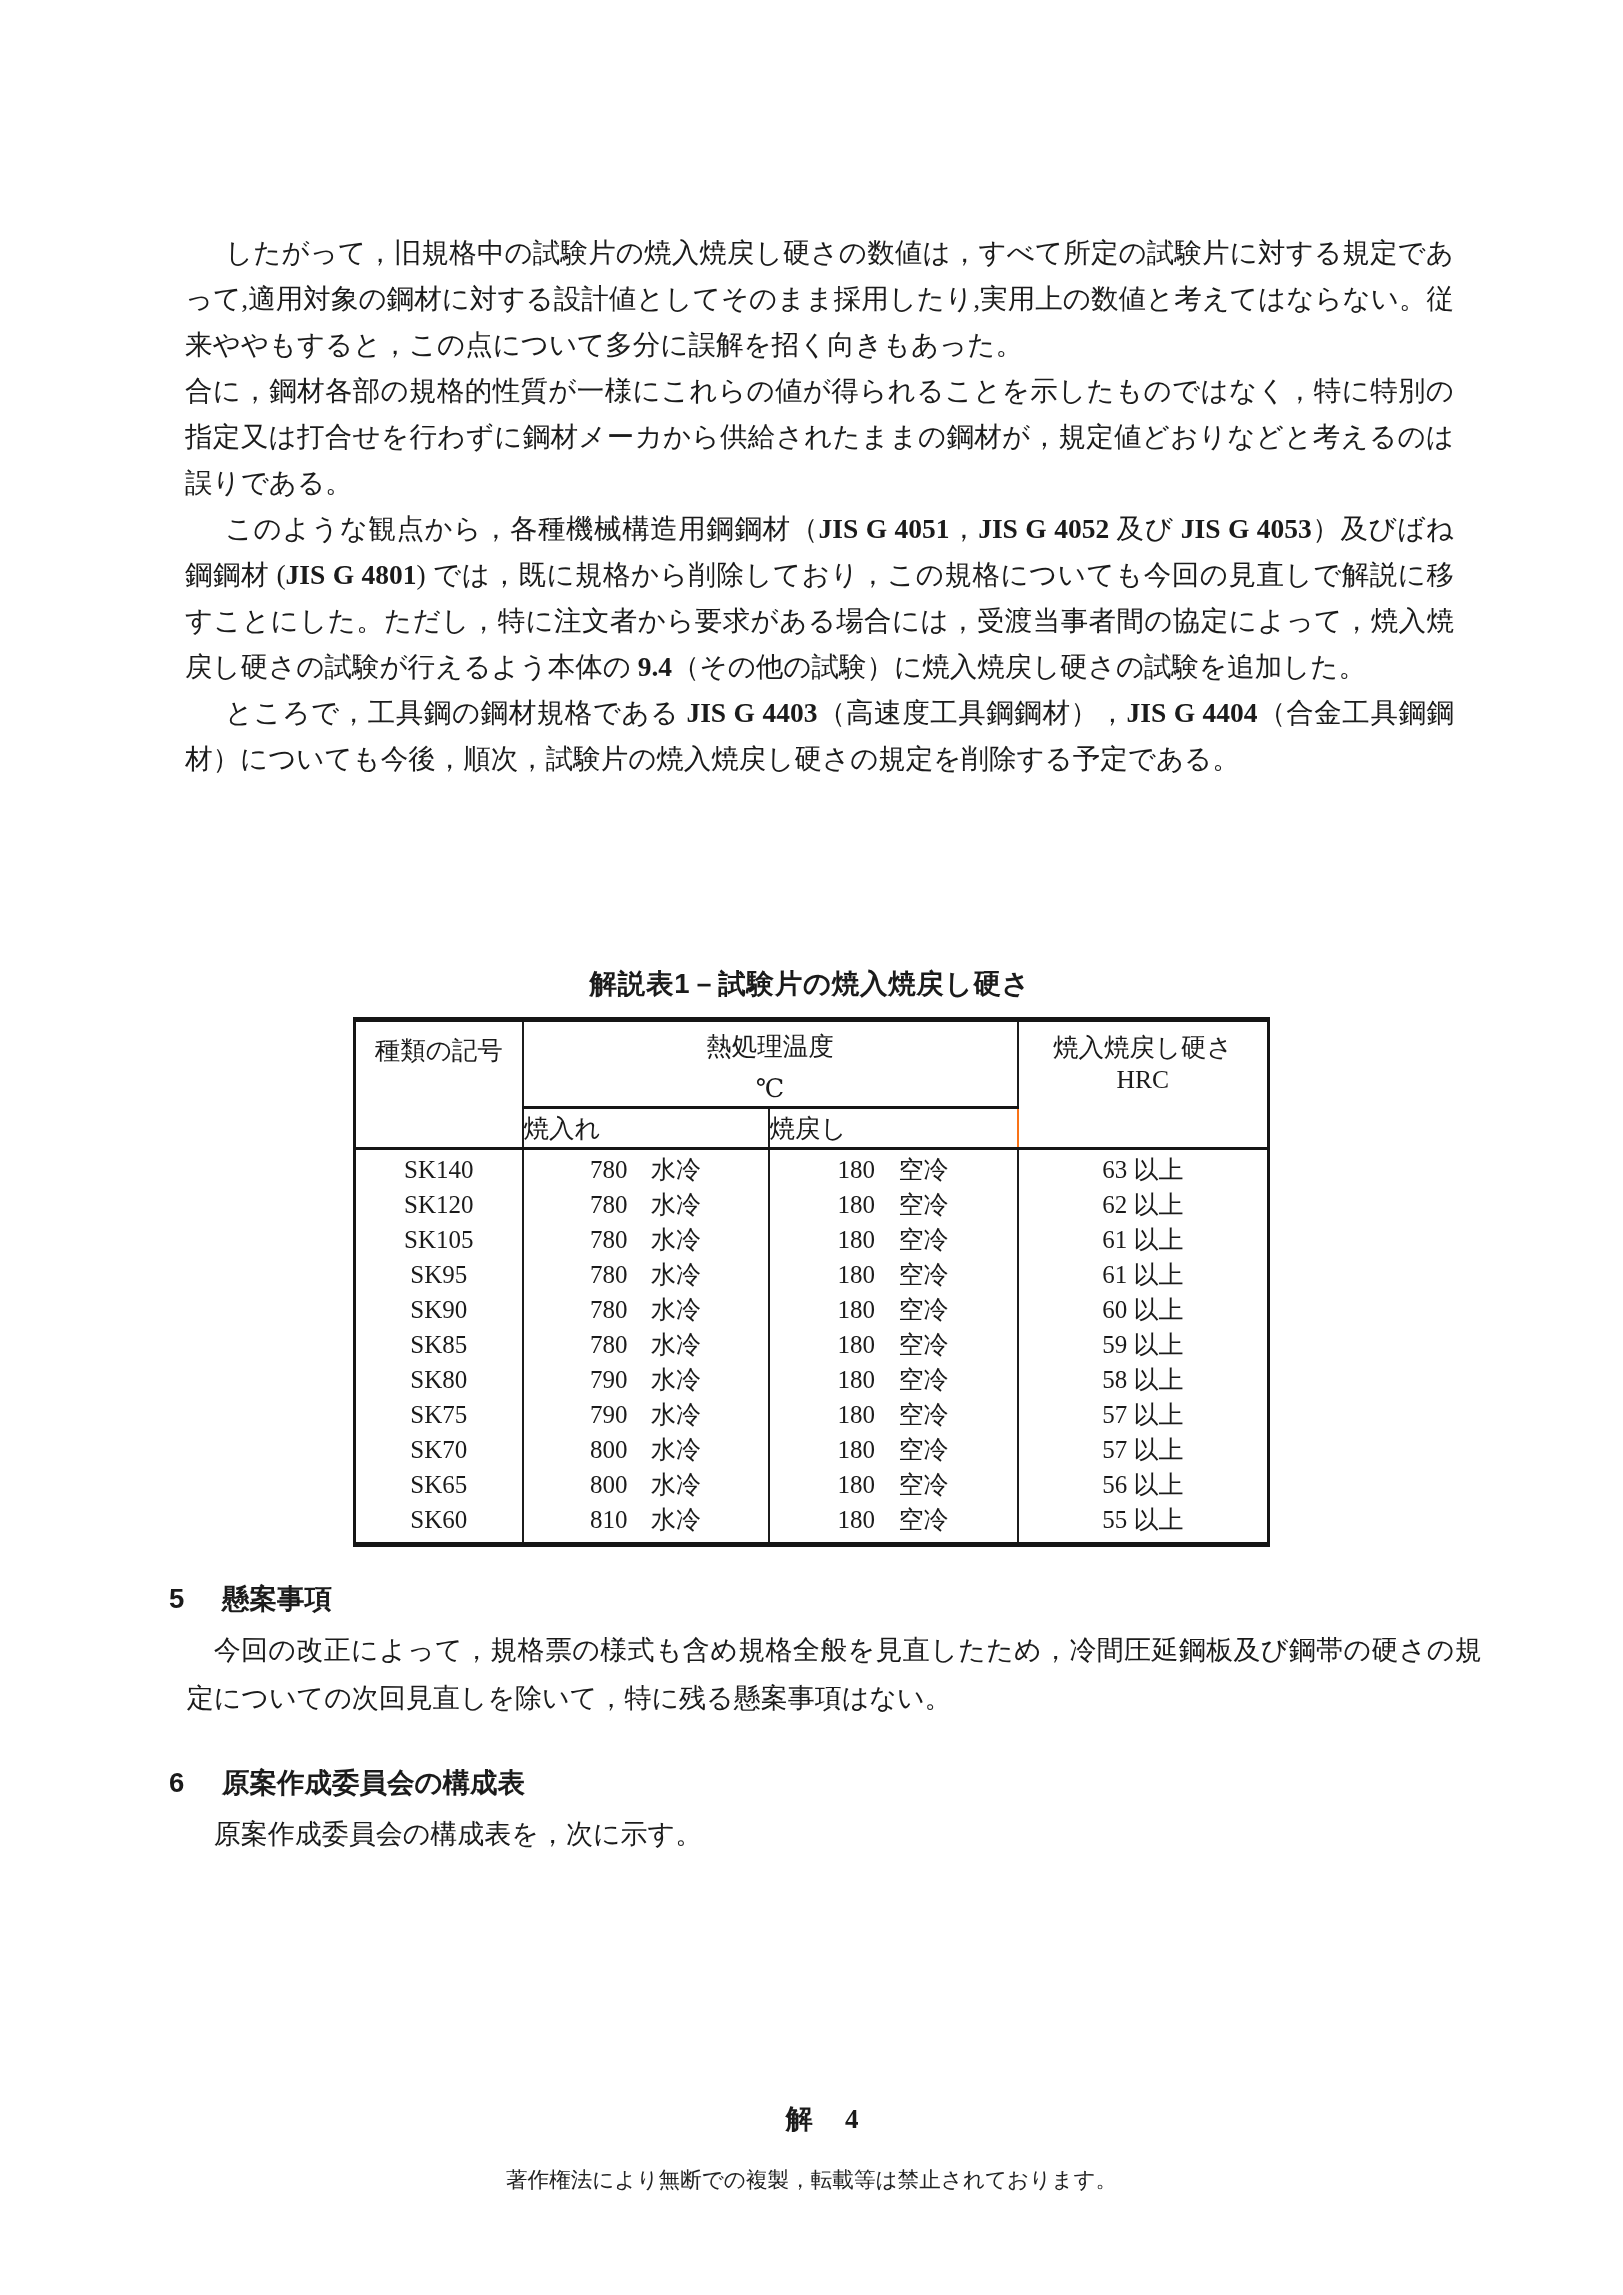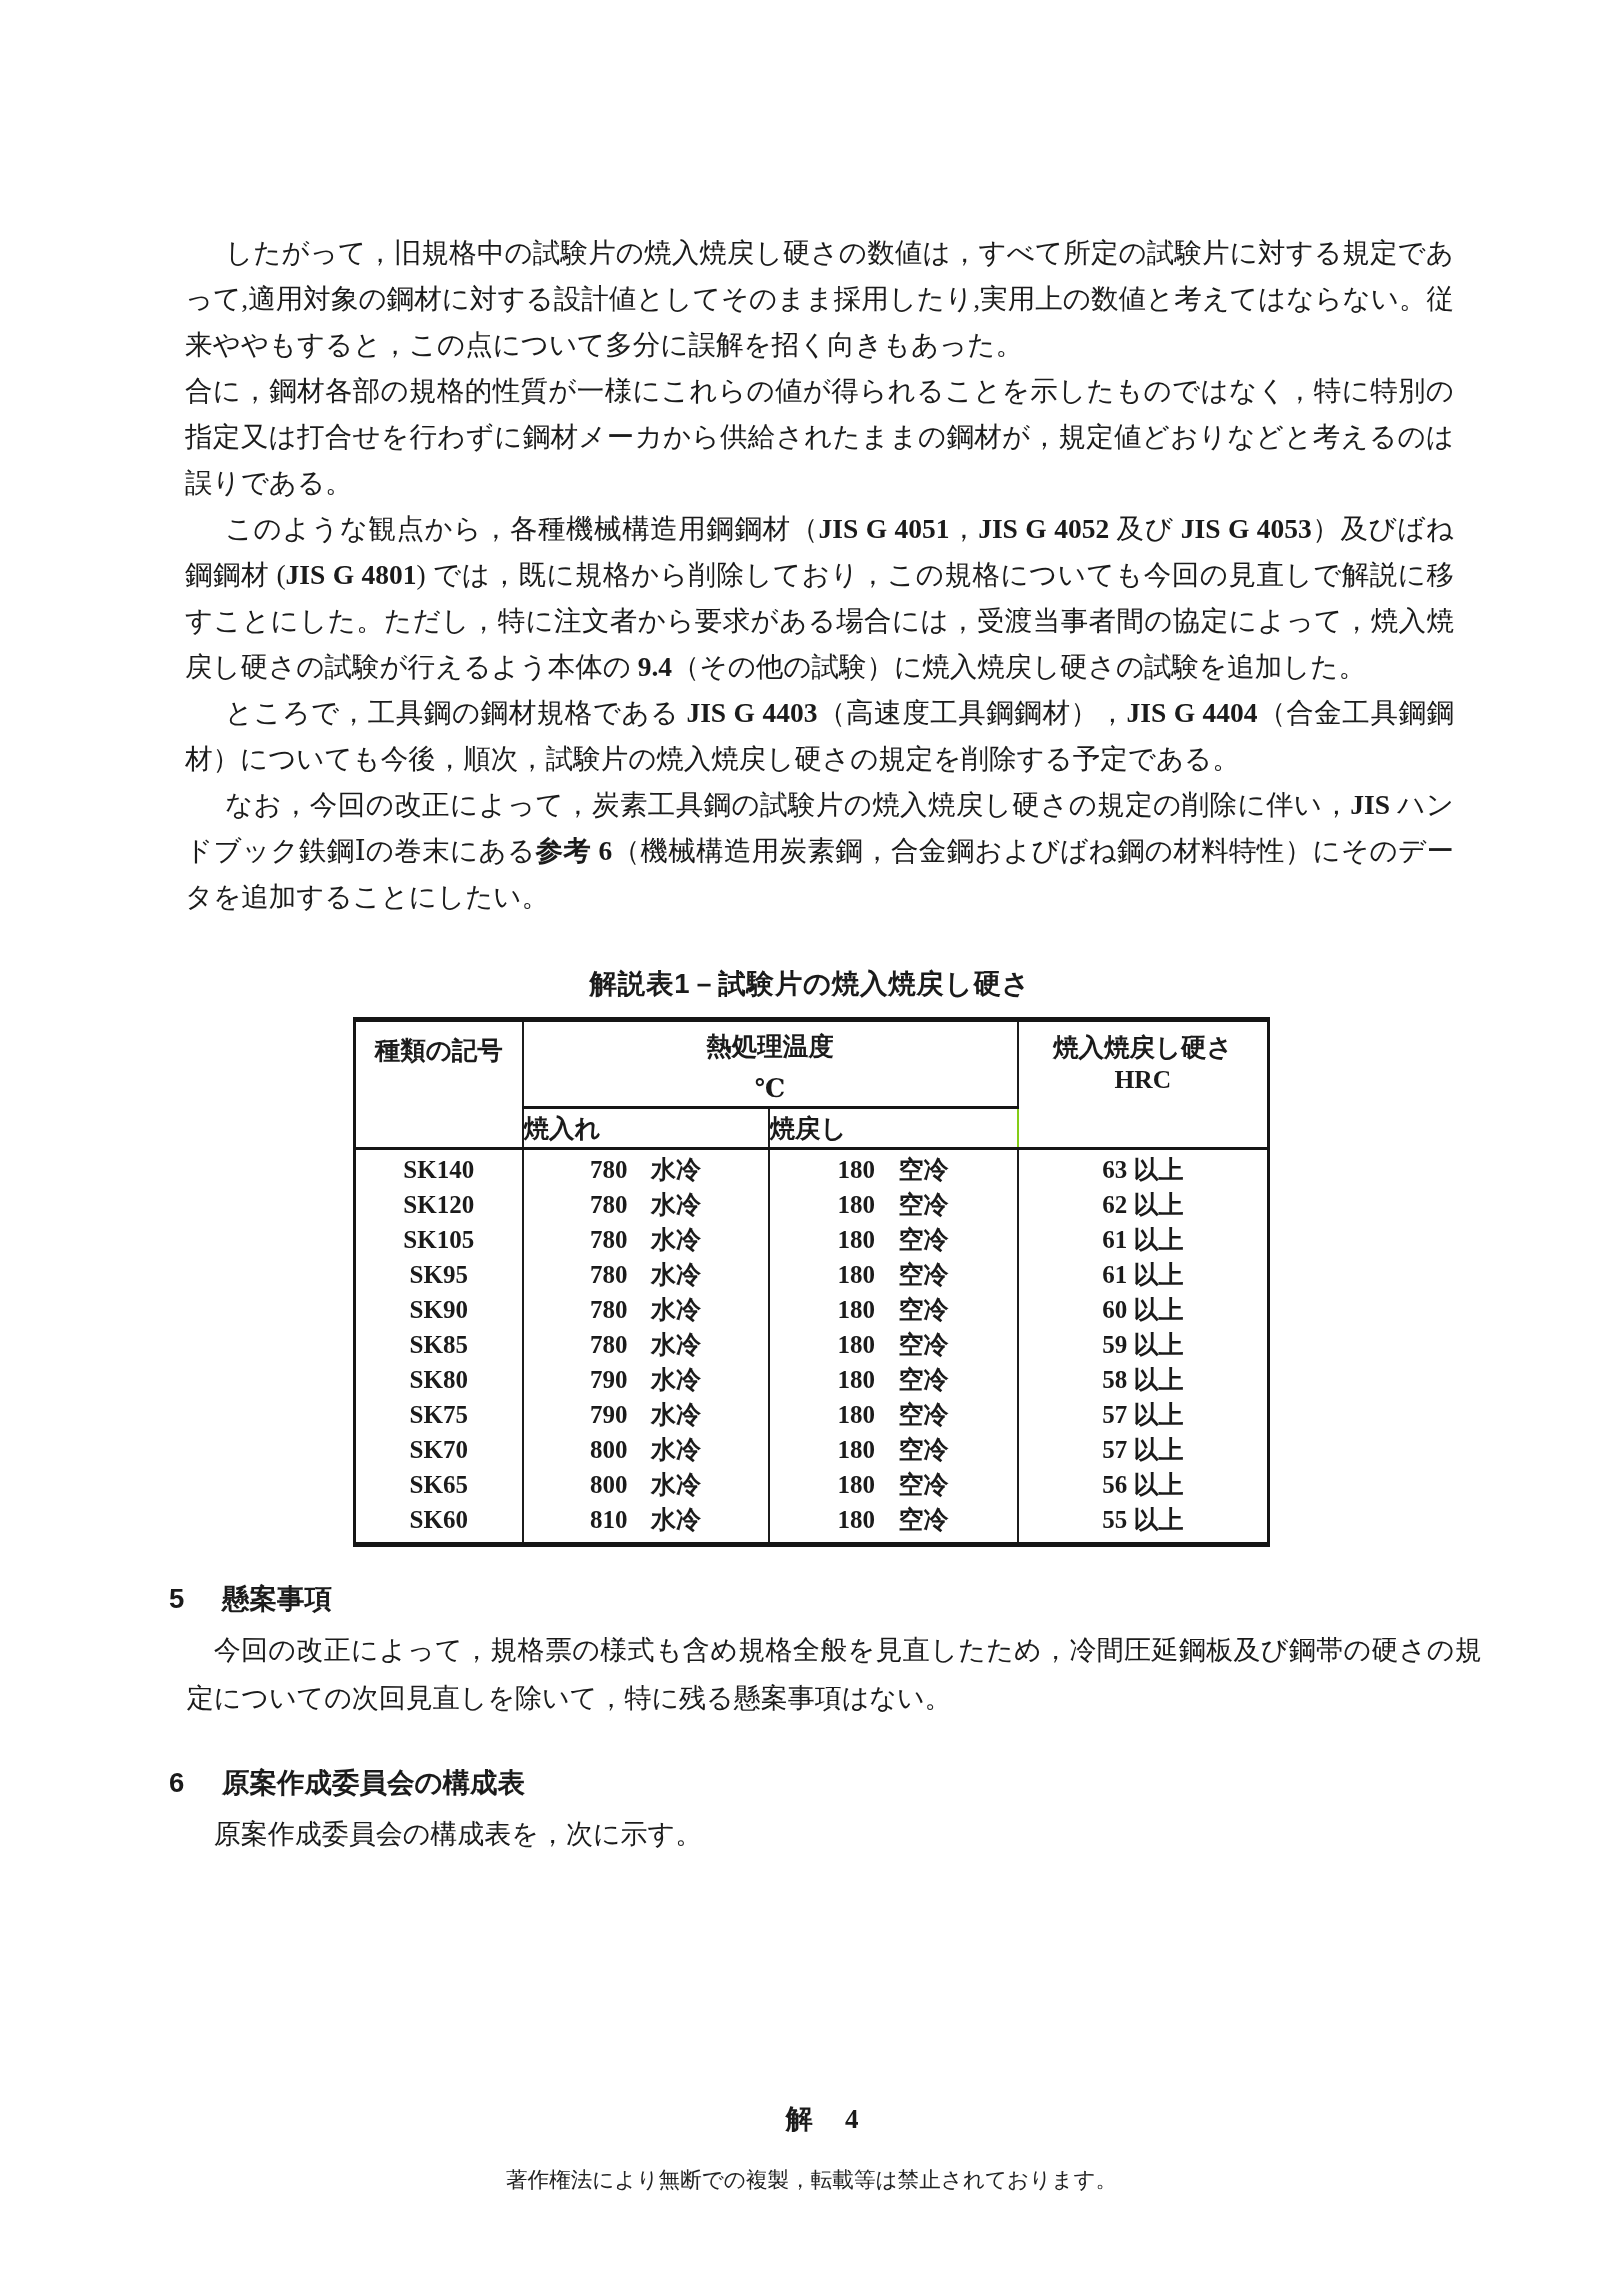--- a/index.html
+++ b/index.html
@@ -29,22 +29,22 @@
   .table-title{
     font-family:var(--sans);font-weight:700;font-size:27.5px;line-height:33px;
     text-align:center;margin-bottom:17px;letter-spacing:0.7px;
   }
   table.spec-table{
     border-collapse:collapse;table-layout:fixed;width:914px;
     border:3.3px solid #151515;border-top-width:5.2px;border-bottom-width:5.2px;
     font-size:25.5px;color:var(--ink);
   }
   .spec-table th,.spec-table td{
-    border-left:2px solid #84cc16;border-right:2px solid #1c1c1c;
-    font-weight:bold;padding:0;
+    border-left:2px solid #f97316;border-right:2px solid #1c1c1c;
+    font-weight:normal;padding:0;
   }
   .spec-table thead th{border-bottom:3.9px solid #151515;}
   .spec-table th.th-heat{border-bottom-width:3.3px;}
   th.th-mark{vertical-align:top;padding-top:10.5px;height:111px;}
   th.th-heat .heat-line{line-height:35px;padding-top:7px;text-align:center;}
   th.th-hard{vertical-align:top;padding:0;}
   th.th-hard .hard-wrap{
     height:109px;display:flex;flex-direction:column;
     justify-content:flex-start;align-items:center;padding:7.9px 0 5.2px 0;box-sizing:border-box;
   }
@@ -81,21 +81,20 @@
 <body>
 
 <div class="page">
 
 
   <div class="body-text" id="body-paragraphs">
       <p class="para indent"><span>したがって，旧規格中の試験片の焼入焼戻し硬さの数値は，すべて所定の試験片に対する規定であって,適用対象の鋼材に対する設計値としてそのまま採用したり,実用上の数値と考えてはならない。従来ややもすると，この点について多分に誤解を招く向きもあった。</span></p>
       <p class="para"><span>合に，鋼材各部の規格的性質が一様にこれらの値が得られることを示したものではなく，特に特別の指定又は打合せを行わずに鋼材メーカから供給されたままの鋼材が，規定値どおりなどと考えるのは誤りである。</span></p>
       <p class="para indent"><span>このような観点から，各種機械構造用鋼鋼材（</span><span class="b">JIS G 4051</span><span>，</span><span class="b">JIS G 4052</span><span> 及び </span><span class="b">JIS G 4053</span><span>）及びばね鋼鋼材 (</span><span class="b">JIS G 4801</span><span>) では，既に規格から削除しており，この規格についても今回の見直しで解説に移すことにした。ただし，特に注文者から要求がある場合には，受渡当事者間の協定によって，焼入焼戻し硬さの試験が行えるよう本体の </span><span class="b">9.4</span><span>（その他の試験）に焼入焼戻し硬さの試験を追加した。</span></p>
       <p class="para indent"><span>ところで，工具鋼の鋼材規格である </span><span class="b">JIS G 4403</span><span>（高速度工具鋼鋼材），</span><span class="b">JIS G 4404</span><span>（合金工具鋼鋼材）についても今後，順次，試験片の焼入焼戻し硬さの規定を削除する予定である。</span></p>
-      <p class="para indent"><span>なお，今回の改正によって，炭素工具鋼の試験片の焼入焼戻し硬さの規定の削除に伴い，</span><span class="b">JIS</span><span> ハンドブック鉄鋼Ⅰの巻末にある</span><span class="b">参考 6</span><span>（機械構造用炭素鋼，合金鋼およびばね鋼の材料特性）にそのデータを追加することにしたい。</span></p>
     </div>
 
   <div class="table-block">
     <div class="table-title">解説表1－試験片の焼入焼戻し硬さ</div>
     <table class="spec-table">
       <colgroup>
         <col style="width:168px">
         <col style="width:246px">
         <col style="width:249px">
         <col style="width:251px">

